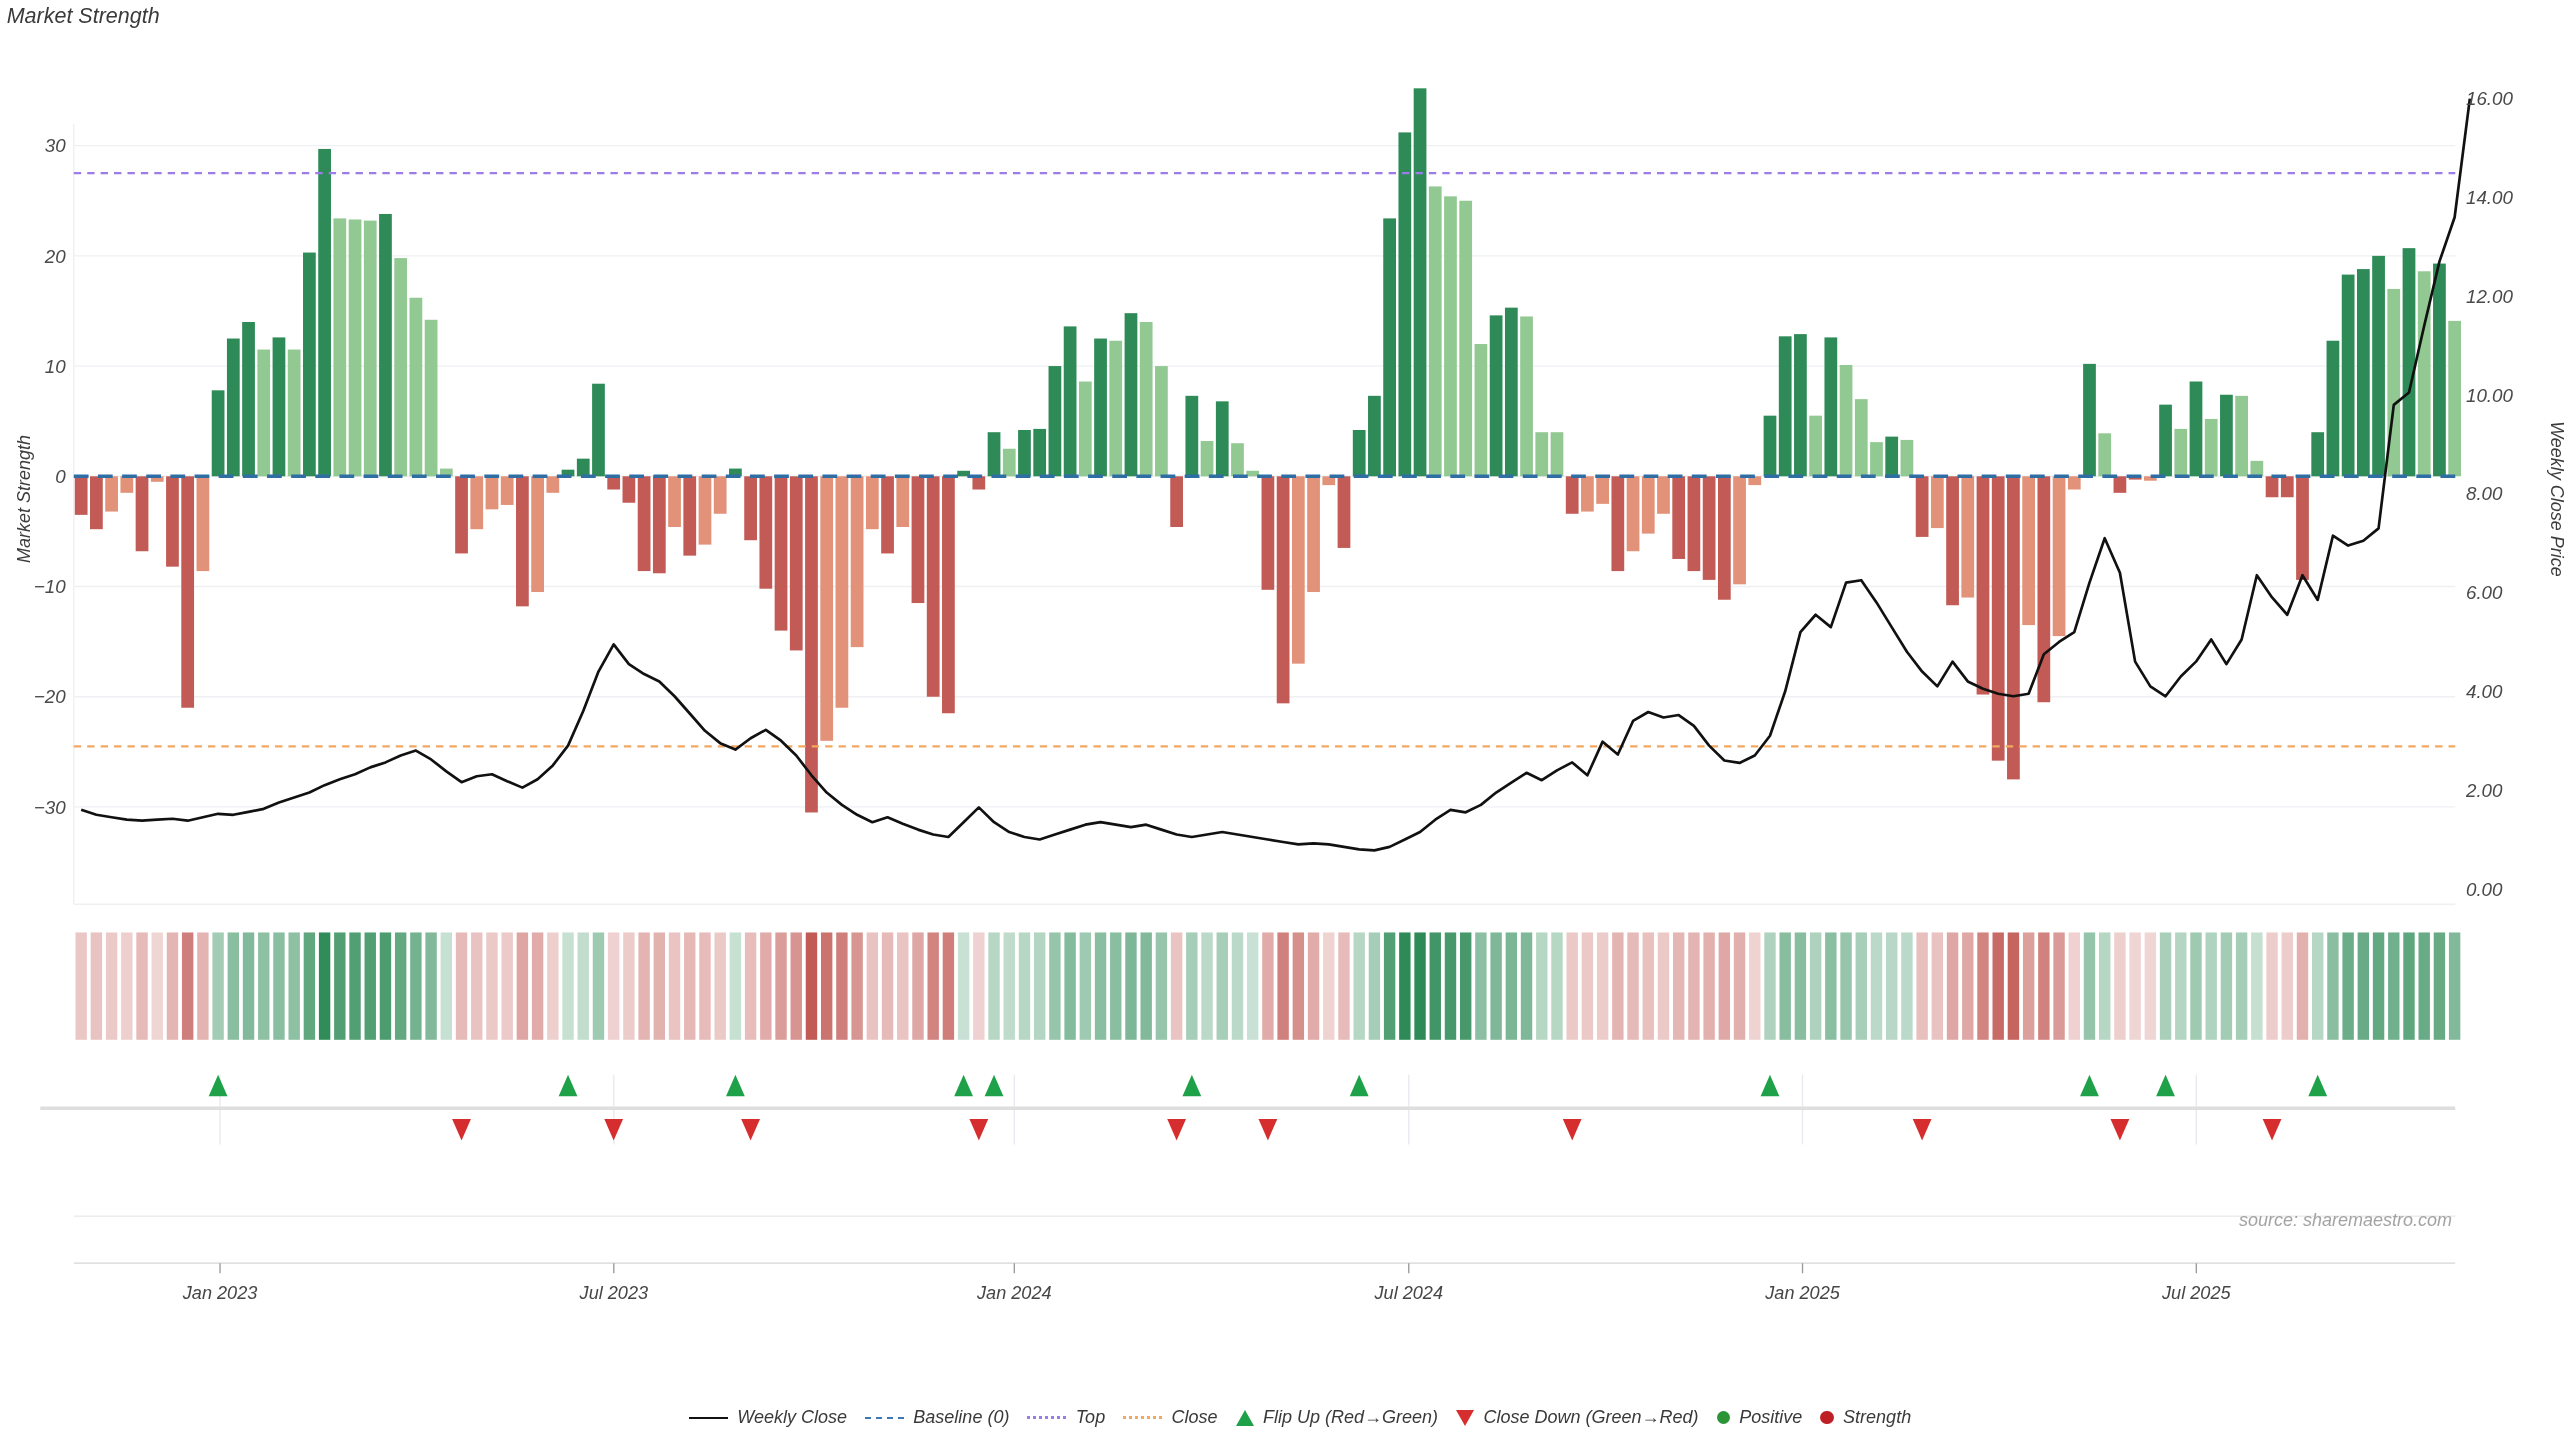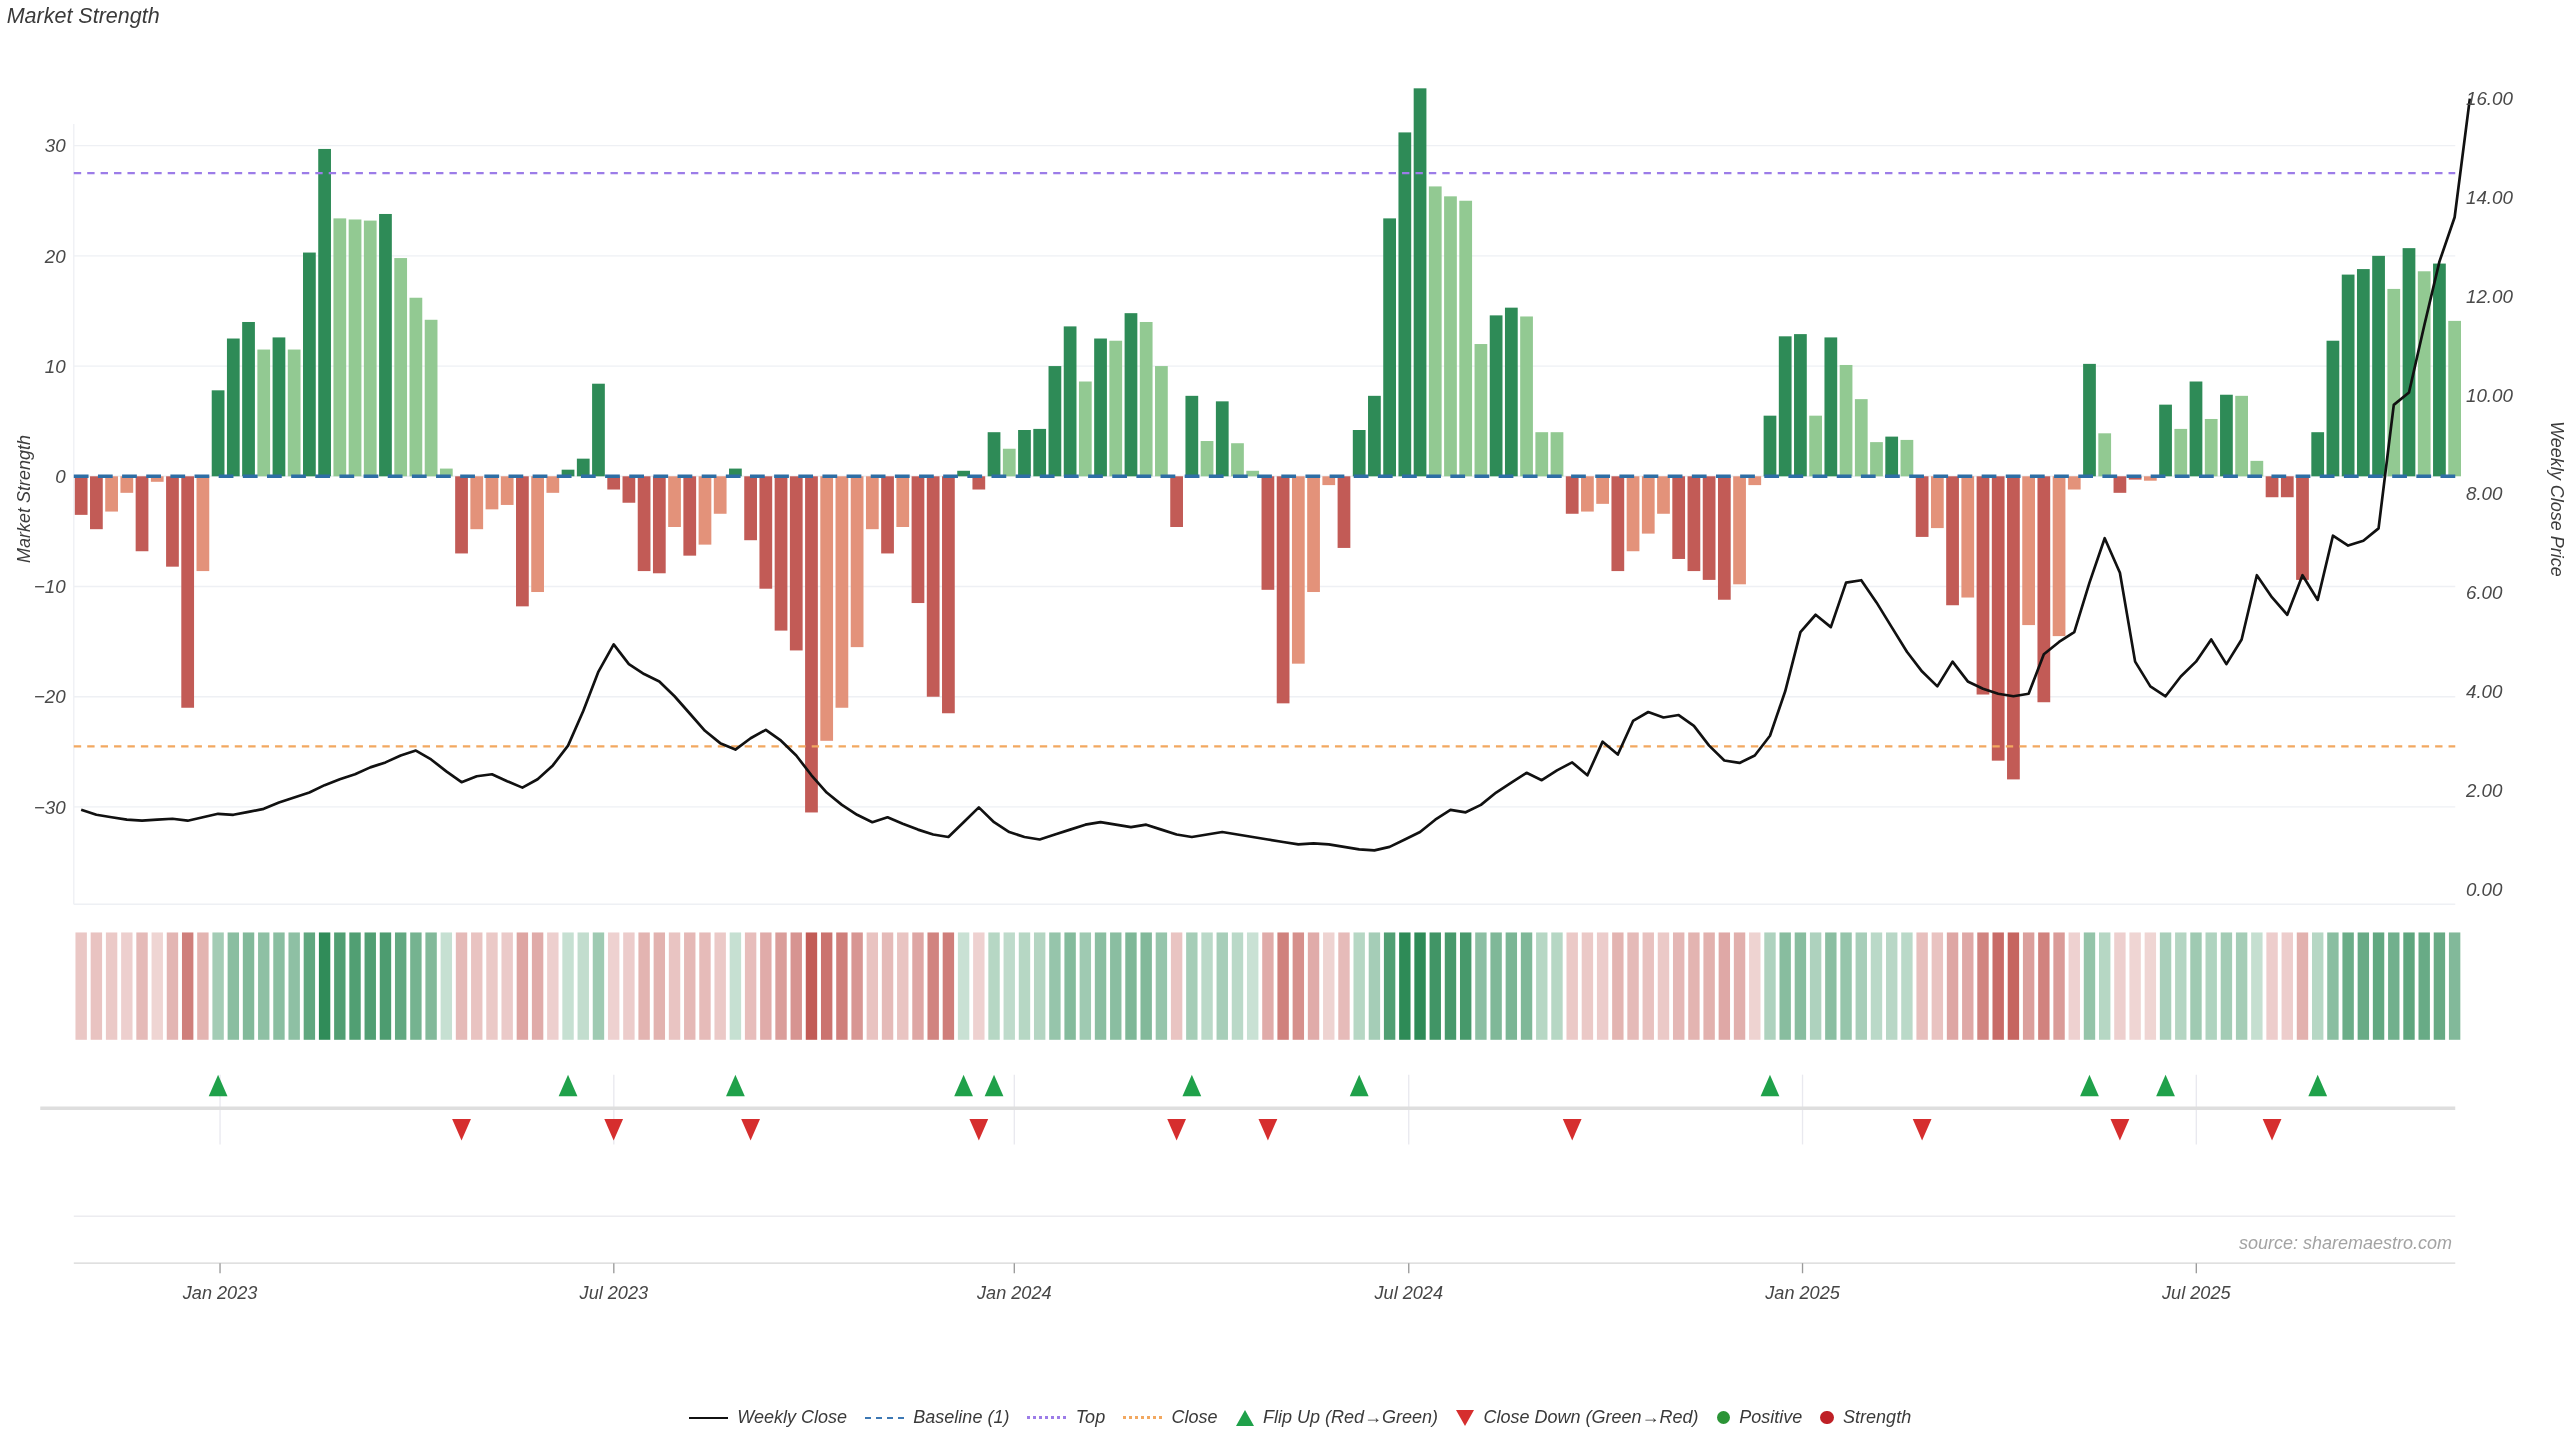--- a/index.html
+++ b/index.html
@@ -4,21 +4,21 @@
 <style>
   html,body{margin:0;padding:0;background:#ffffff;}
   body{width:2576px;height:1449px;position:relative;overflow:hidden;
        font-family:"Liberation Sans",sans-serif;}
   .page{position:absolute;inset:0;font-style:italic;}
   .title{position:absolute;left:6.7px;top:4px;font-size:21.5px;color:#3a3a3a;font-weight:500;}
   .ylabel-left{position:absolute;left:24px;top:499px;transform:translate(-50%,-50%) rotate(-90deg);
        white-space:nowrap;font-size:18px;color:#3d3d3d;}
   .ylabel-right{position:absolute;left:2556px;top:499px;transform:translate(-50%,-50%) rotate(90deg);
        white-space:nowrap;font-size:18px;color:#3d3d3d;}
-  .source{position:absolute;right:124px;top:1210px;font-size:18px;color:#a3a3a3;margin-top:23px;}
+  .source{position:absolute;right:124px;top:1210px;font-size:18px;color:#a3a3a3;}
   svg#plot{position:absolute;left:0;top:0;}
   svg text{font-family:"Liberation Sans",sans-serif;}
   .legend{position:absolute;left:0;top:1407px;width:100%;display:flex;justify-content:center;
        align-items:center;gap:18px;font-size:18px;color:#3a3a3a;padding-left:12px;}
   .legend-item{display:flex;align-items:center;gap:9.4px;white-space:nowrap;}
   .sw{display:inline-block;}
   .sw-line{width:39px;height:0;border-top:2.7px solid #111;}
   .sw-dashed{width:39px;height:0;border-top:2.7px dashed #3c78b4;}
   .sw-dotted{width:39px;height:0;border-top:3.4px dotted #a288e3;}
   .sw-tri-up{width:0;height:0;border-left:9.4px solid transparent;border-right:9.4px solid transparent;
@@ -422,21 +422,21 @@
       <text x="3676" y="1335" text-anchor="start" font-size="28" fill="#4a4a4a">0.00</text>
     </svg>
   <div class="source">source: sharemaestro.com</div>
   <div class="legend" id="legend">
       <span class="legend-item">
         <span class="sw sw-line" style="border-top-color: rgb(17, 17, 17);"></span>
         <span>Weekly Close</span>
       </span>
       <span class="legend-item">
         <span class="sw sw-dashed" style="border-top-color: rgb(60, 120, 180);"></span>
-        <span>Baseline (1)</span>
+        <span>Baseline (0)</span>
       </span>
       <span class="legend-item">
         <span class="sw sw-dotted" style="border-top-color: rgb(156, 124, 232);"></span>
         <span>Top</span>
       </span>
       <span class="legend-item">
         <span class="sw sw-dotted" style="border-top-color: rgb(242, 168, 96);"></span>
         <span>Close</span>
       </span>
       <span class="legend-item">

